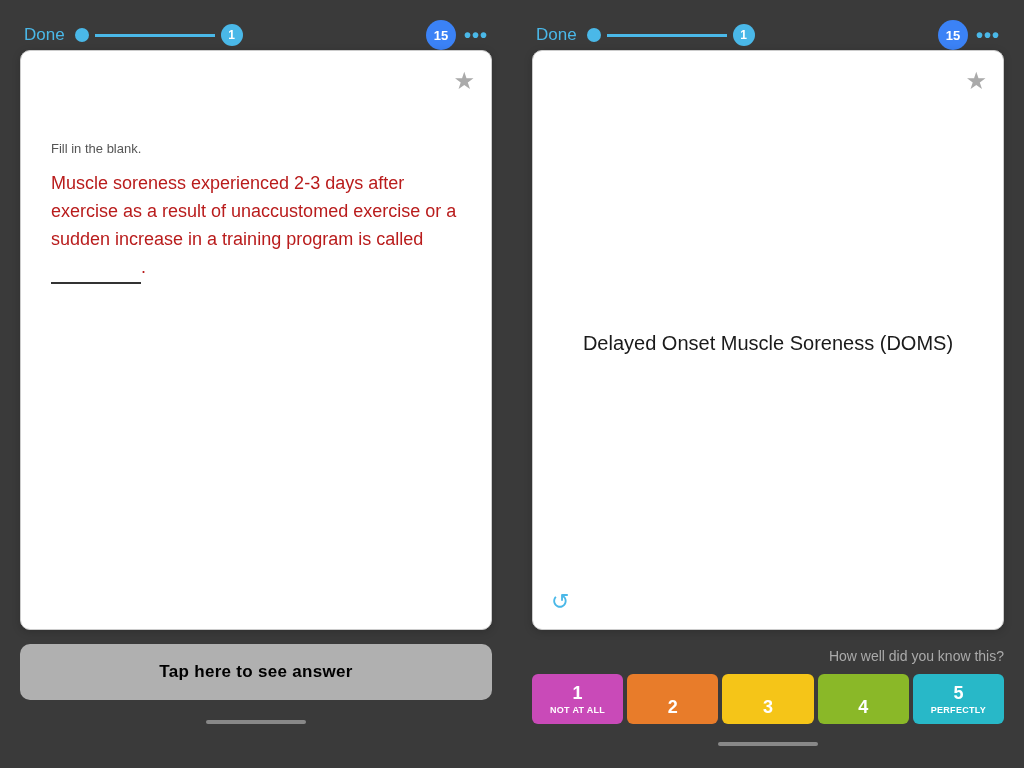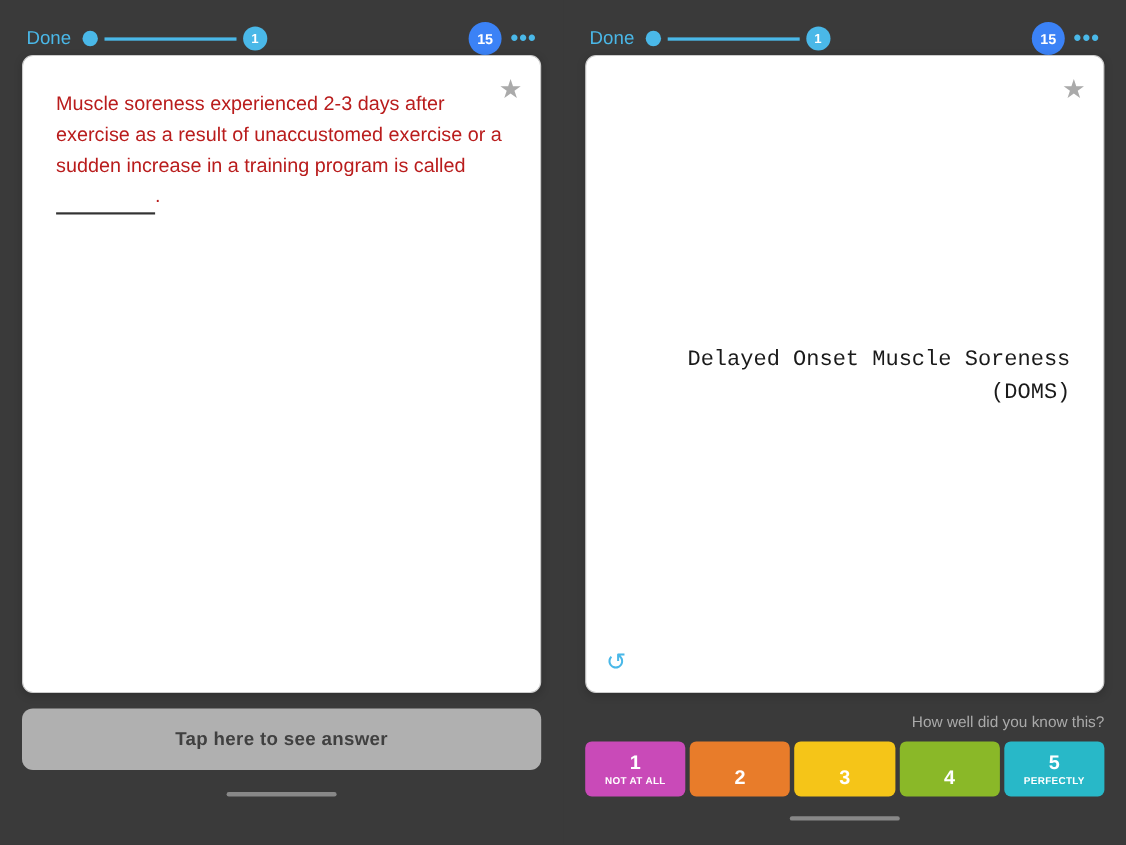--- a/index.html
+++ b/index.html
@@ -140,36 +140,36 @@
     .blank {
       display: inline-block;
       border-bottom: 2px solid #333;
       min-width: 90px;
     }
     .card-answer {
       font-size: 20px;
       line-height: 1.5;
       color: #1a1a1a;
       text-align: right;
-      font-family: Liberation Mono, monospace;
+      font-family: Liberation Sans, sans-serif;
     }
     .flip-icon {
       position: absolute;
       bottom: 14px;
       left: 18px;
       font-size: 22px;
       color: #4ab8e8;
     }
     
     .tap-button {
       width: 100%;
       background: #b0b0b0;
       border: none;
       border-radius: 10px;
-      color: #404040;
+      color: #000000;
       font-size: 17px;
       font-weight: 600;
       padding: 18px;
       cursor: pointer;
       margin-bottom: 20px;
       letter-spacing: 0.3px;
     }
     
     .bottom-indicator {
       width: 100px;
@@ -240,20 +240,21 @@
         <div class="progress-dot-filled"></div>
         <div class="progress-line"></div>
         <div class="progress-circle-1">1</div>
       </div>
       <div class="count-badge">15</div>
       <button class="more-btn">•••</button>
     </div>
 
     <div class="card">
       <span class="star-icon">★</span>
+      <div class="fill-in-label">Fill in the blank.</div>
       <div class="card-question">
         <span>Muscle soreness experienced 2-3 days after exercise as a result of unaccustomed exercise or a sudden increase in a training program is called</span>
         <span class="blank">&nbsp;&nbsp;&nbsp;&nbsp;&nbsp;&nbsp;&nbsp;&nbsp;&nbsp;</span>.
       </div>
     </div>
 
     <button class="tap-button">Tap here to see answer</button>
     <div class="bottom-indicator"></div>
   </div>
 

